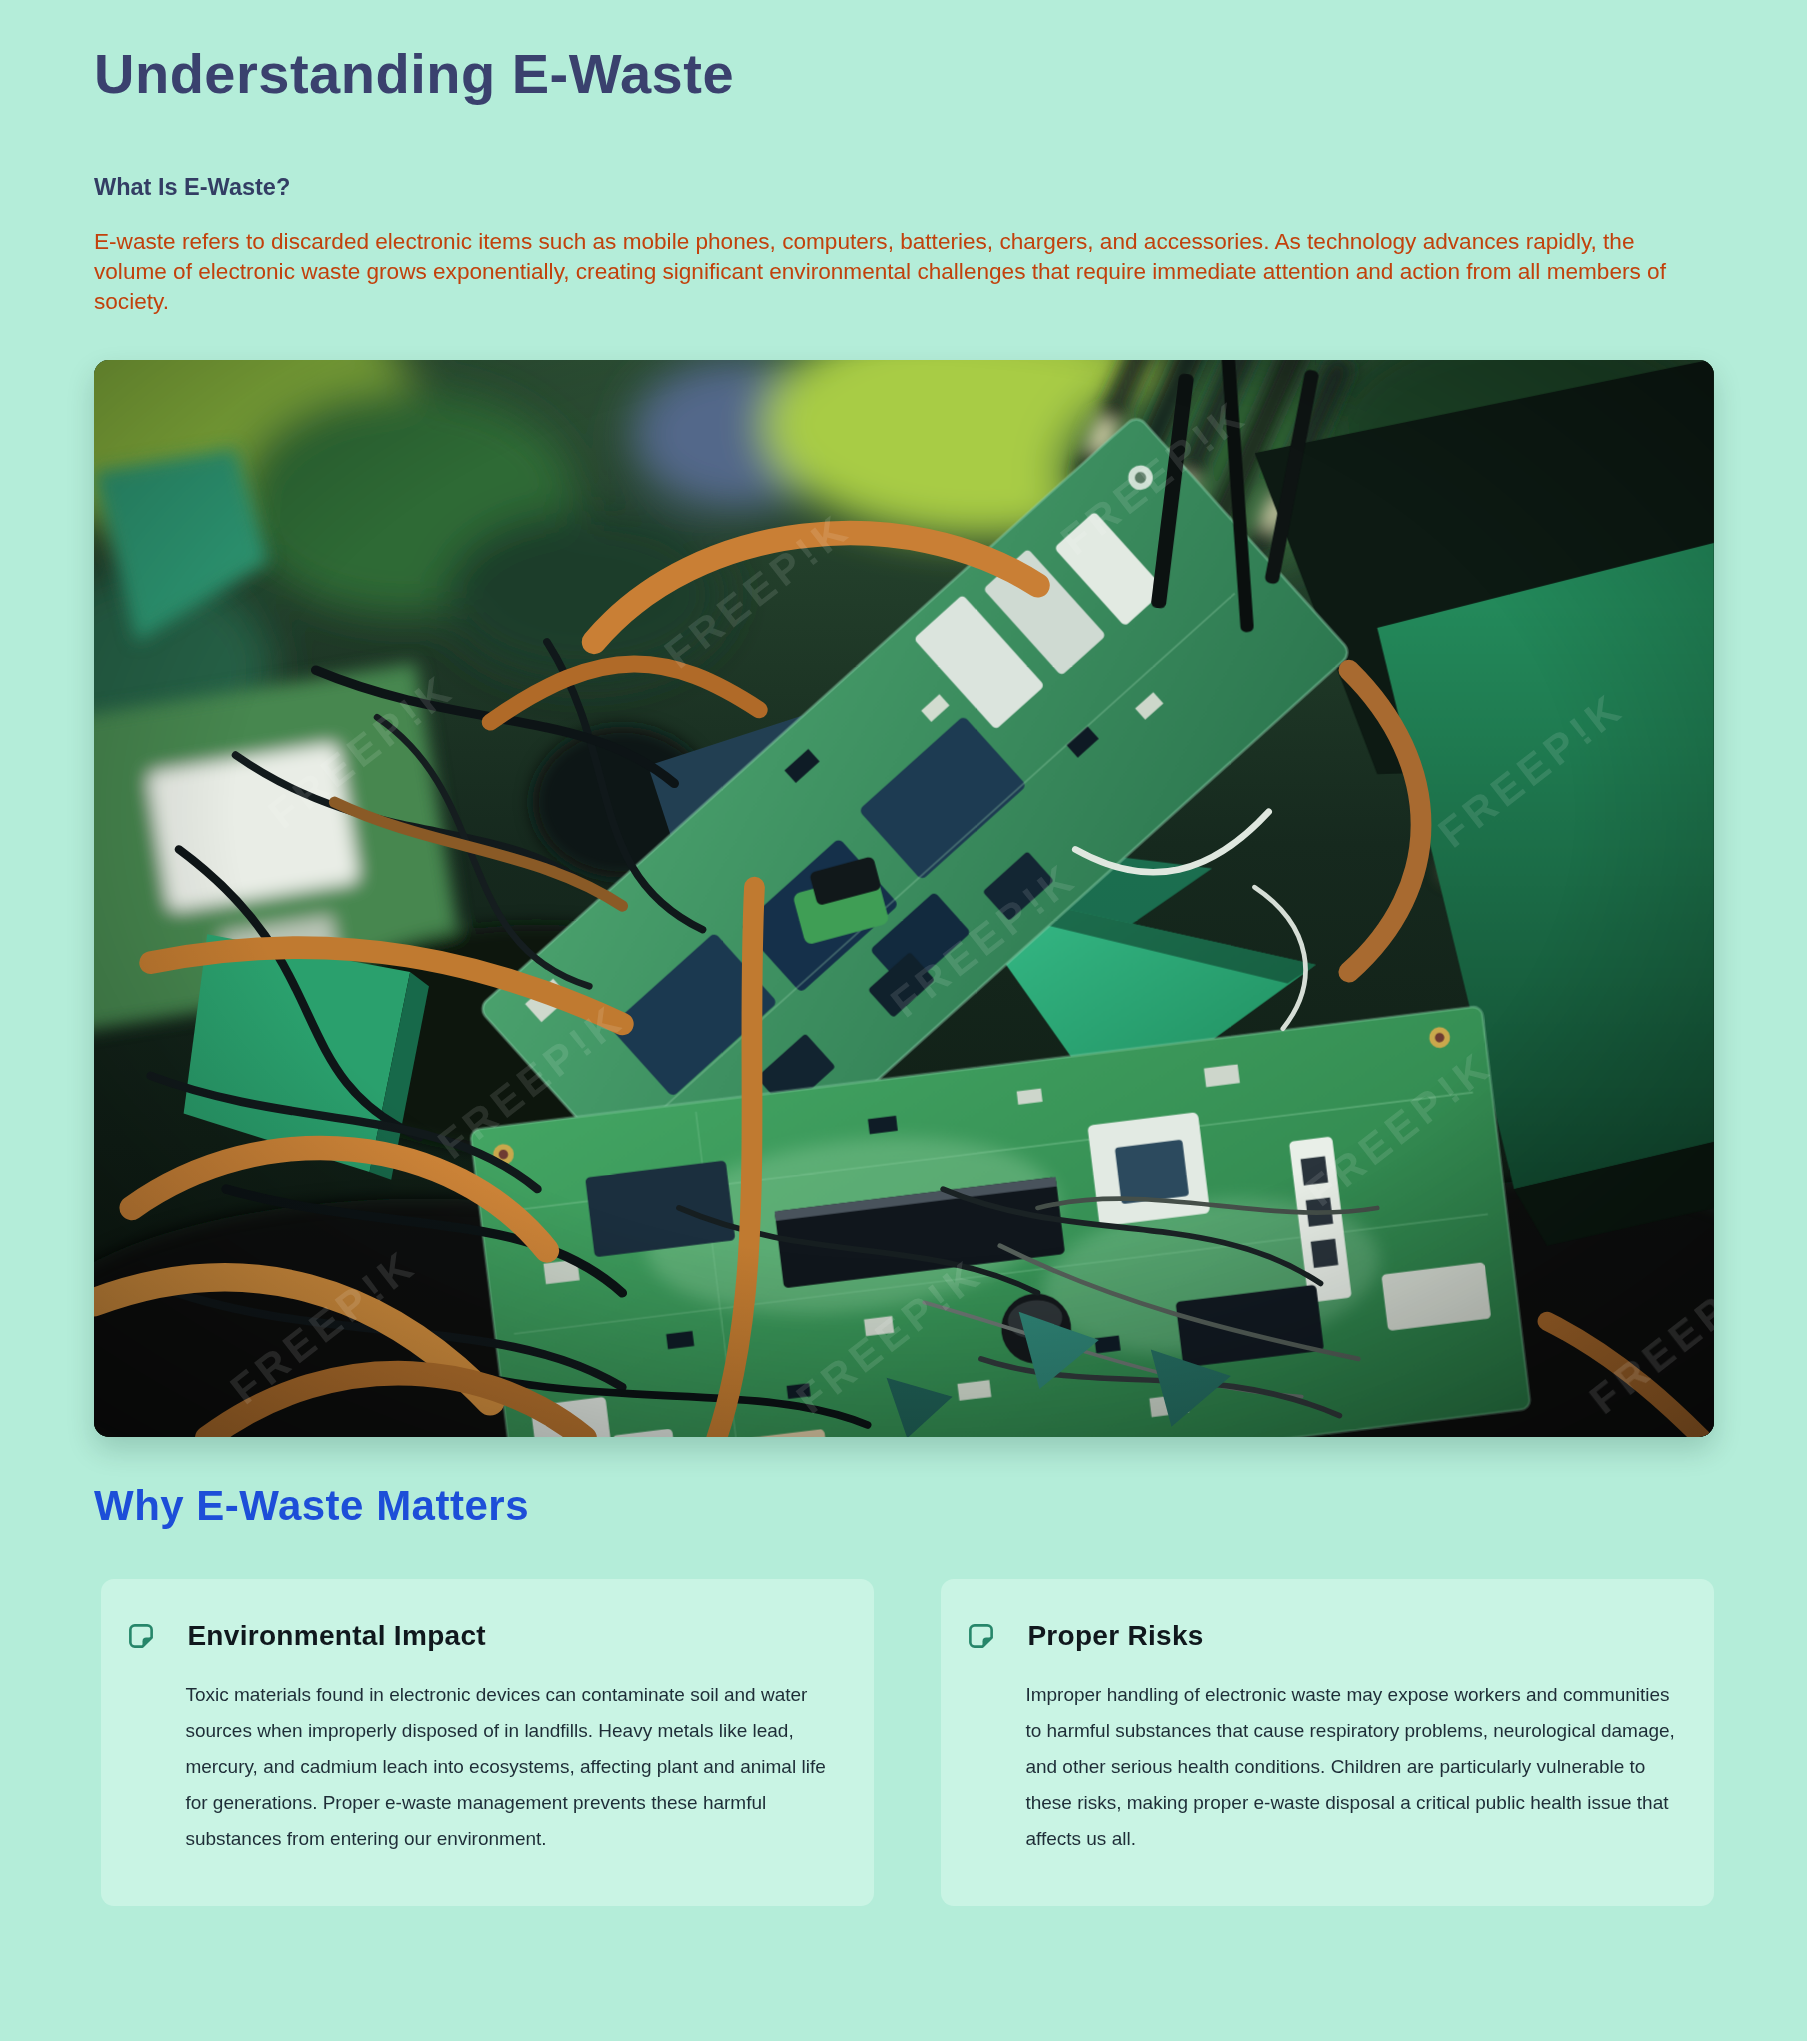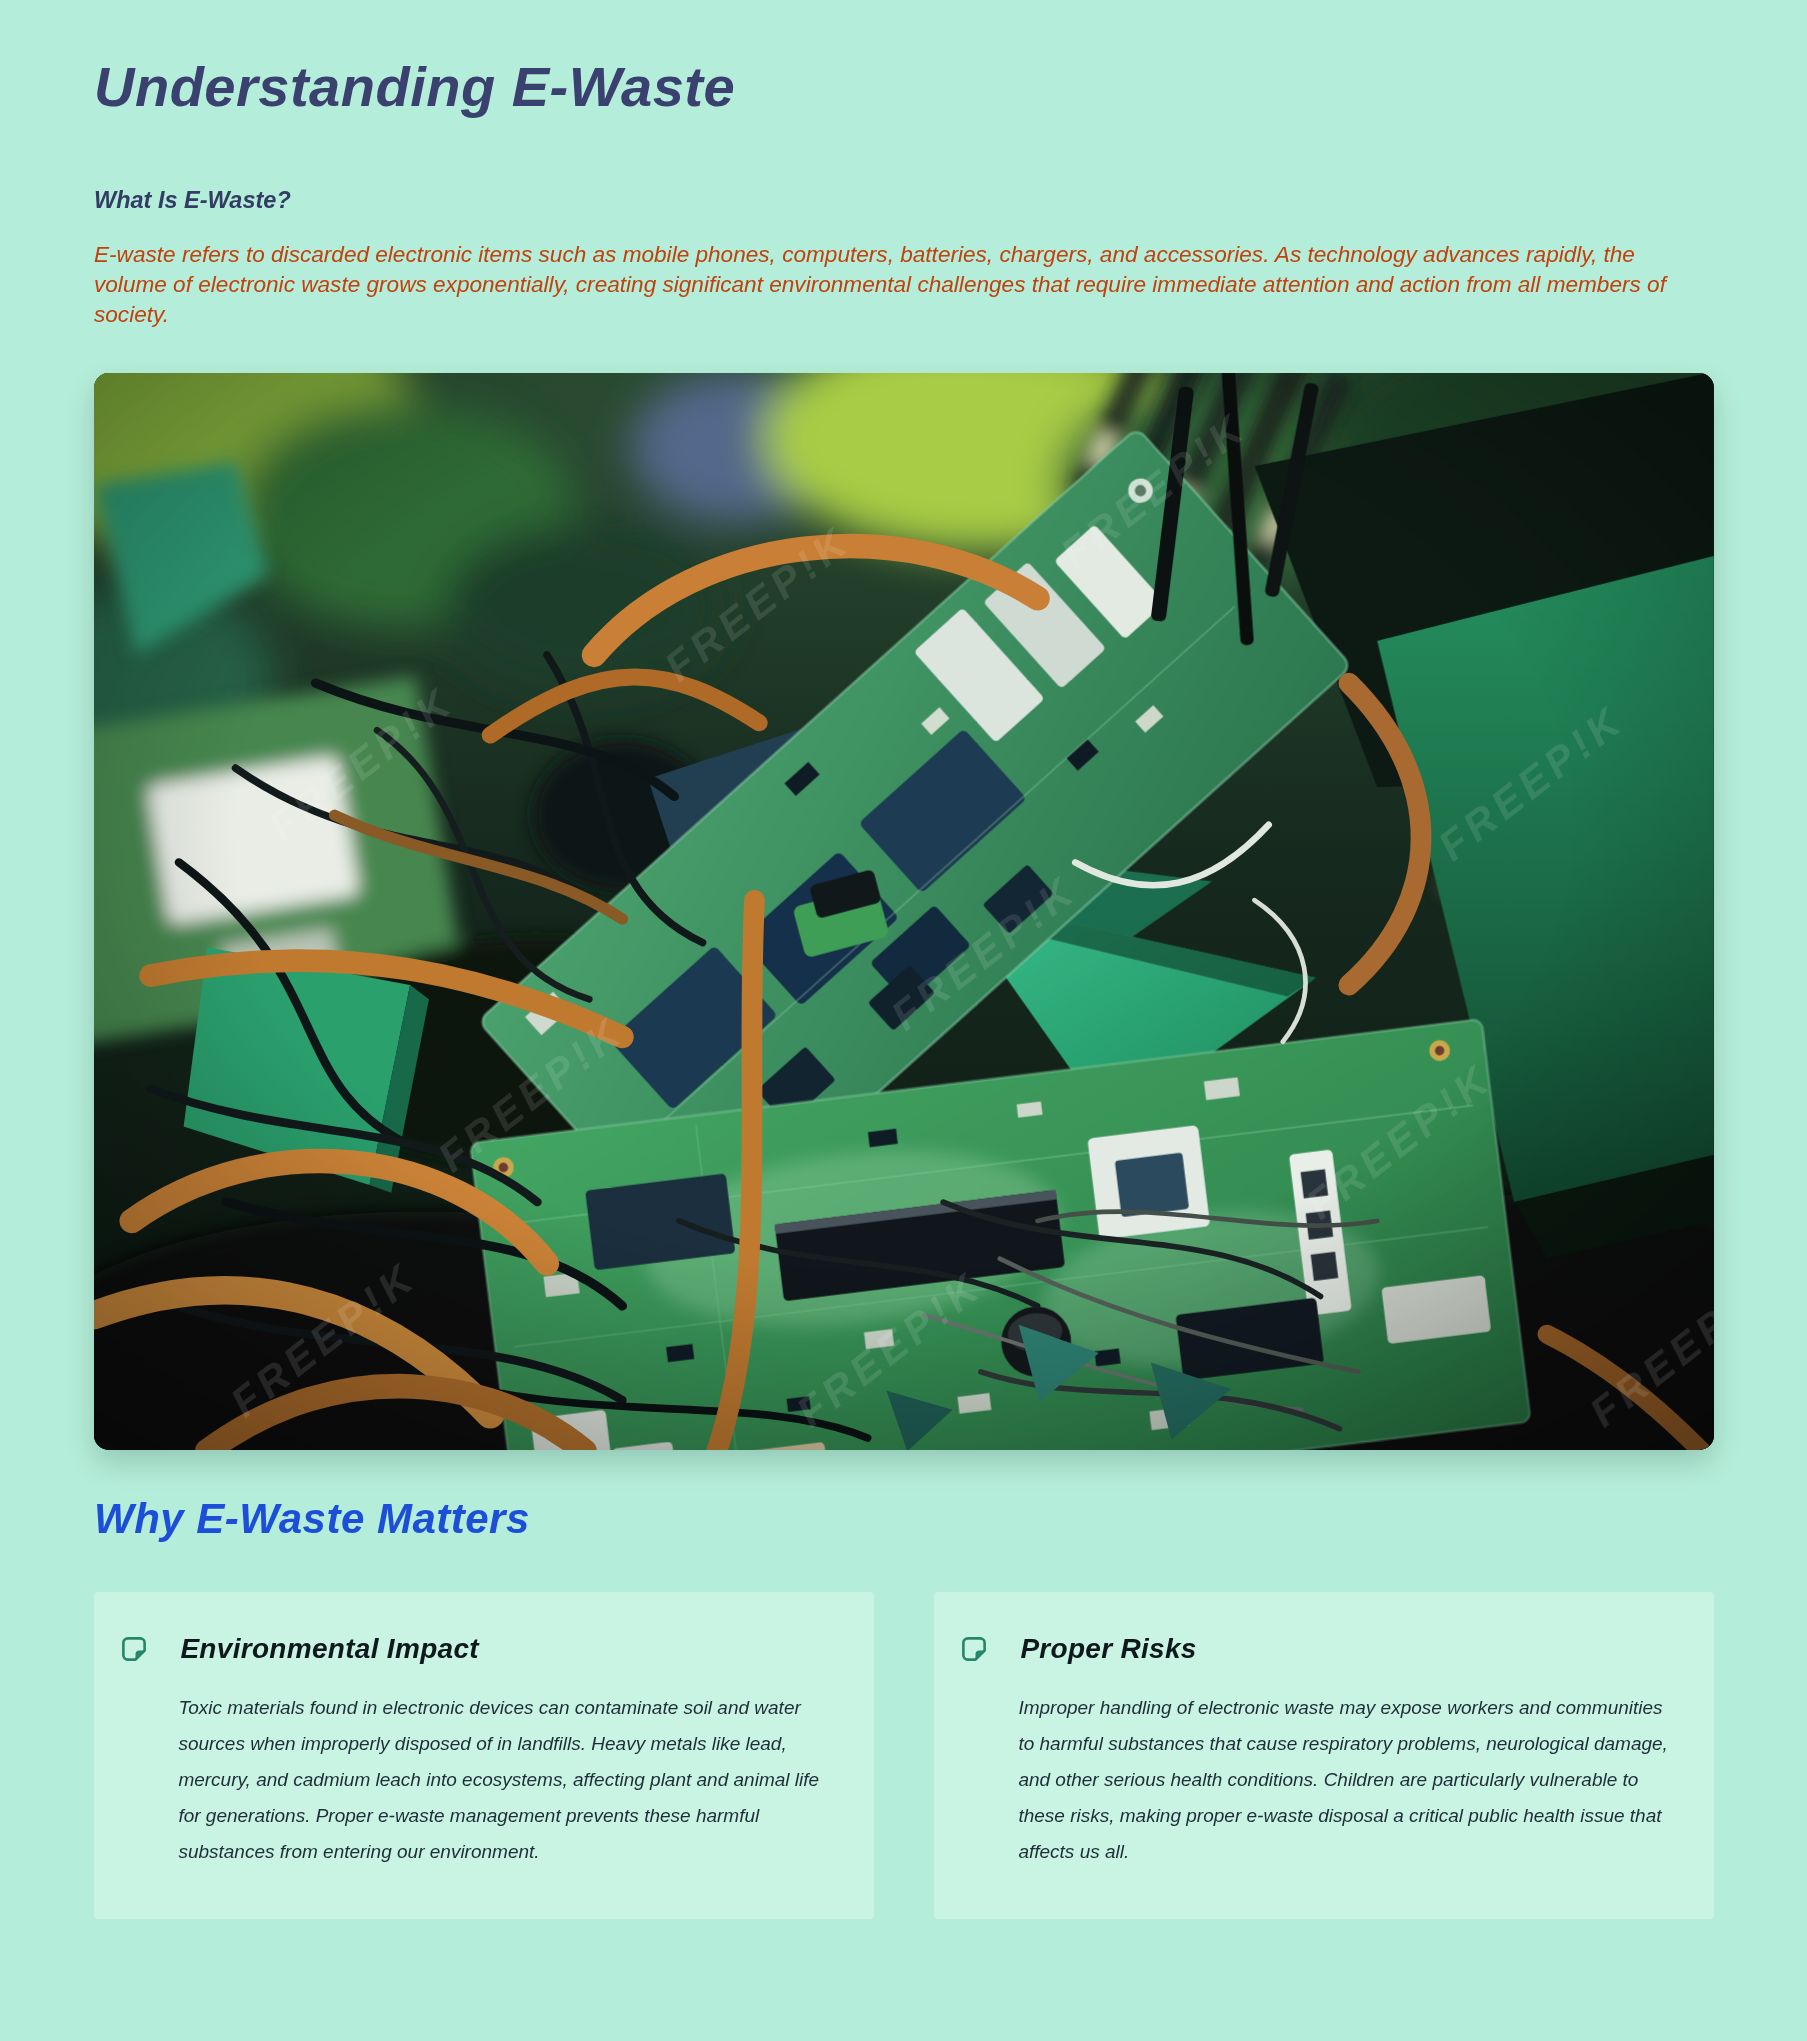--- a/index.html
+++ b/index.html
@@ -2,21 +2,21 @@
 <html style="font-size:15px"><head>
 <meta charset="utf-8">
 <style>
   html,body{margin:0;padding:0;}
   body{
     width:1808px;height:2041px;
     background:#b4edd9;
     font-family:"Liberation Sans",sans-serif;
     -webkit-font-smoothing:antialiased;
   }
-  .page{padding:55px 94px 0 94px;font-style:italic;}
+  .page{padding:42px 94px 0 94px;}
   .page-title{
     margin:0;font-size:56px;font-weight:800;color:#3a416e;
     letter-spacing:0.5px;line-height:1.15;
   }
   .intro-heading{
     margin:68px 0 0 0;font-size:23.5px;font-weight:700;color:#333d64;
   }
   .intro-body{
     margin:26px 0 4px 0;font-size:22.6px;line-height:30px;color:#c2410c;
     max-width:1591px;
@@ -28,22 +28,22 @@
   }
   .photo-frame svg{display:block;width:100%;height:100%;}
   .section-heading{
     margin:45px 0 0 0;font-size:42px;font-weight:800;color:#1d4ed8;
     letter-spacing:0.5px;
   }
   .cards{
     margin-top:49px;display:grid;grid-template-columns:1fr 1fr;gap:60px;
   }
   .card{
-    background:#c9f4e4;border-radius:4px;
-    padding:41px 34px 49px 25.4px;min-height:273px;box-sizing:border-box;
+    background:#c9f4e4;border-radius:13px;
+    padding:41px 34px 49px 25.4px;min-height:273px;box-sizing:border-box;margin-left:7px;
   }
   .card-header{display:flex;align-items:center;gap:31px;}
   .card-icon{width:30px;height:30px;flex:0 0 auto;}
   .card-title{font-size:28px;font-weight:800;color:#10181d;letter-spacing:0.3px;}
   .card-body{
     margin:24.5px 0 0 59px;font-size:19px;line-height:36px;color:#1e2d37;
     max-width:670px;
   }
   .wm{
     font-family:"Liberation Sans",sans-serif;font-weight:700;font-size:44px;

